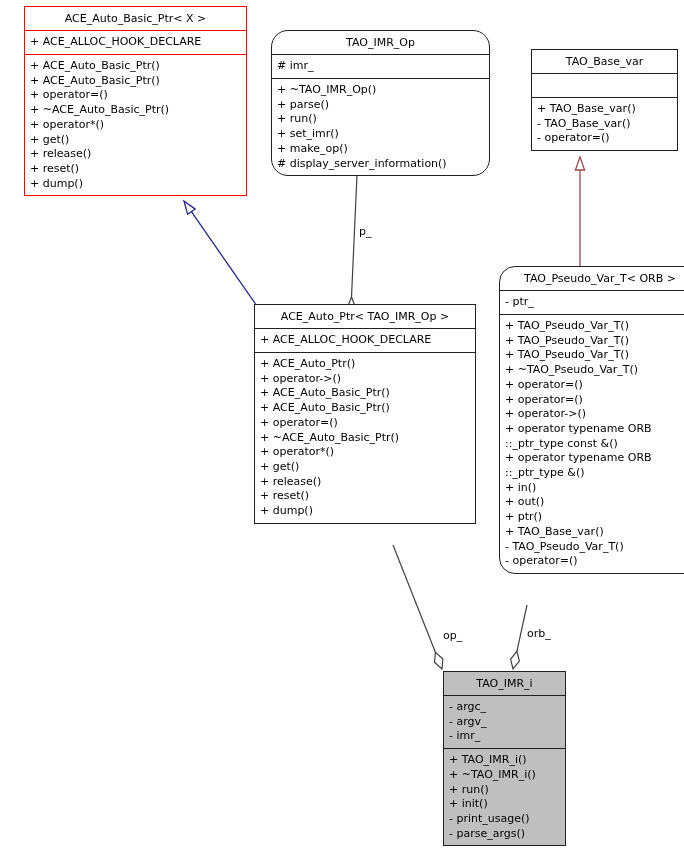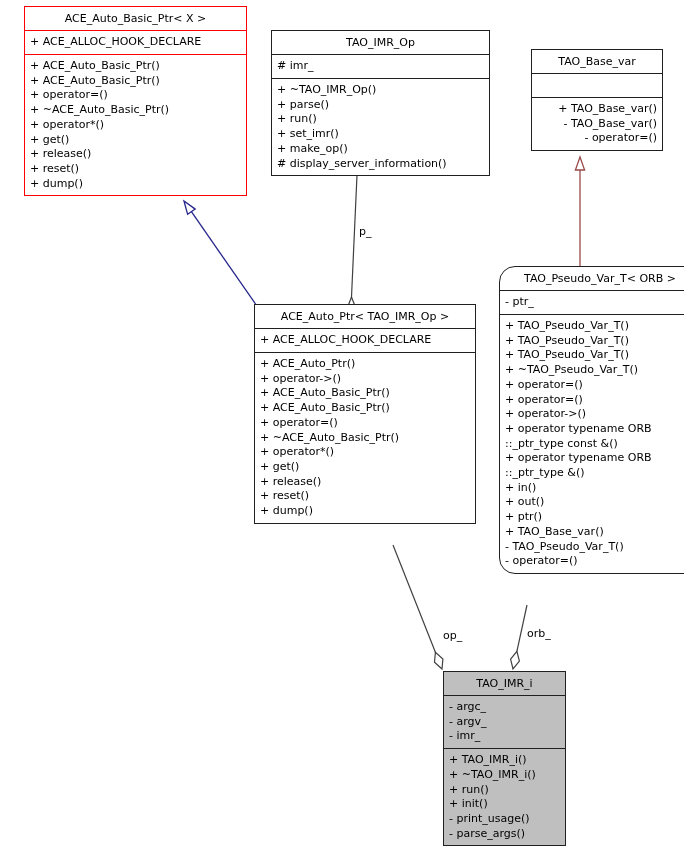--- a/index.html
+++ b/index.html
@@ -83,36 +83,36 @@
       <div class="uml-row">+ operator=()</div>
       <div class="uml-row">+ ~ACE_Auto_Basic_Ptr()</div>
       <div class="uml-row">+ operator*()</div>
       <div class="uml-row">+ get()</div>
       <div class="uml-row">+ release()</div>
       <div class="uml-row">+ reset()</div>
       <div class="uml-row">+ dump()</div>
     </div>
 </div>
 
-<div class="uml-box" style="left:251px;top:30px;width:219px;">
+<div class="uml-box" style="left:251px;top:30px;width:219px;border-radius:17px;">
   <div class="uml-title">TAO_IMR_Op</div>
   <div class="uml-section">
       <div class="uml-row"># imr_</div>
     </div>
   <div class="uml-section">
       <div class="uml-row">+ ~TAO_IMR_Op()</div>
       <div class="uml-row">+ parse()</div>
       <div class="uml-row">+ run()</div>
       <div class="uml-row">+ set_imr()</div>
       <div class="uml-row">+ make_op()</div>
       <div class="uml-row"># display_server_information()</div>
     </div>
 </div>
 
-<div class="uml-box" style="left:511px;top:49px;width:132px;text-align:right;">
+<div class="uml-box" style="left:511px;top:49px;width:147px;">
   <div class="uml-title">TAO_Base_var</div>
   <div class="uml-section"></div>
   <div class="uml-section">
       <div class="uml-row">+ TAO_Base_var()</div>
       <div class="uml-row">- TAO_Base_var()</div>
       <div class="uml-row">- operator=()</div>
     </div>
 </div>
 
 <div class="uml-box" style="left:234px;top:304px;width:222px;">

